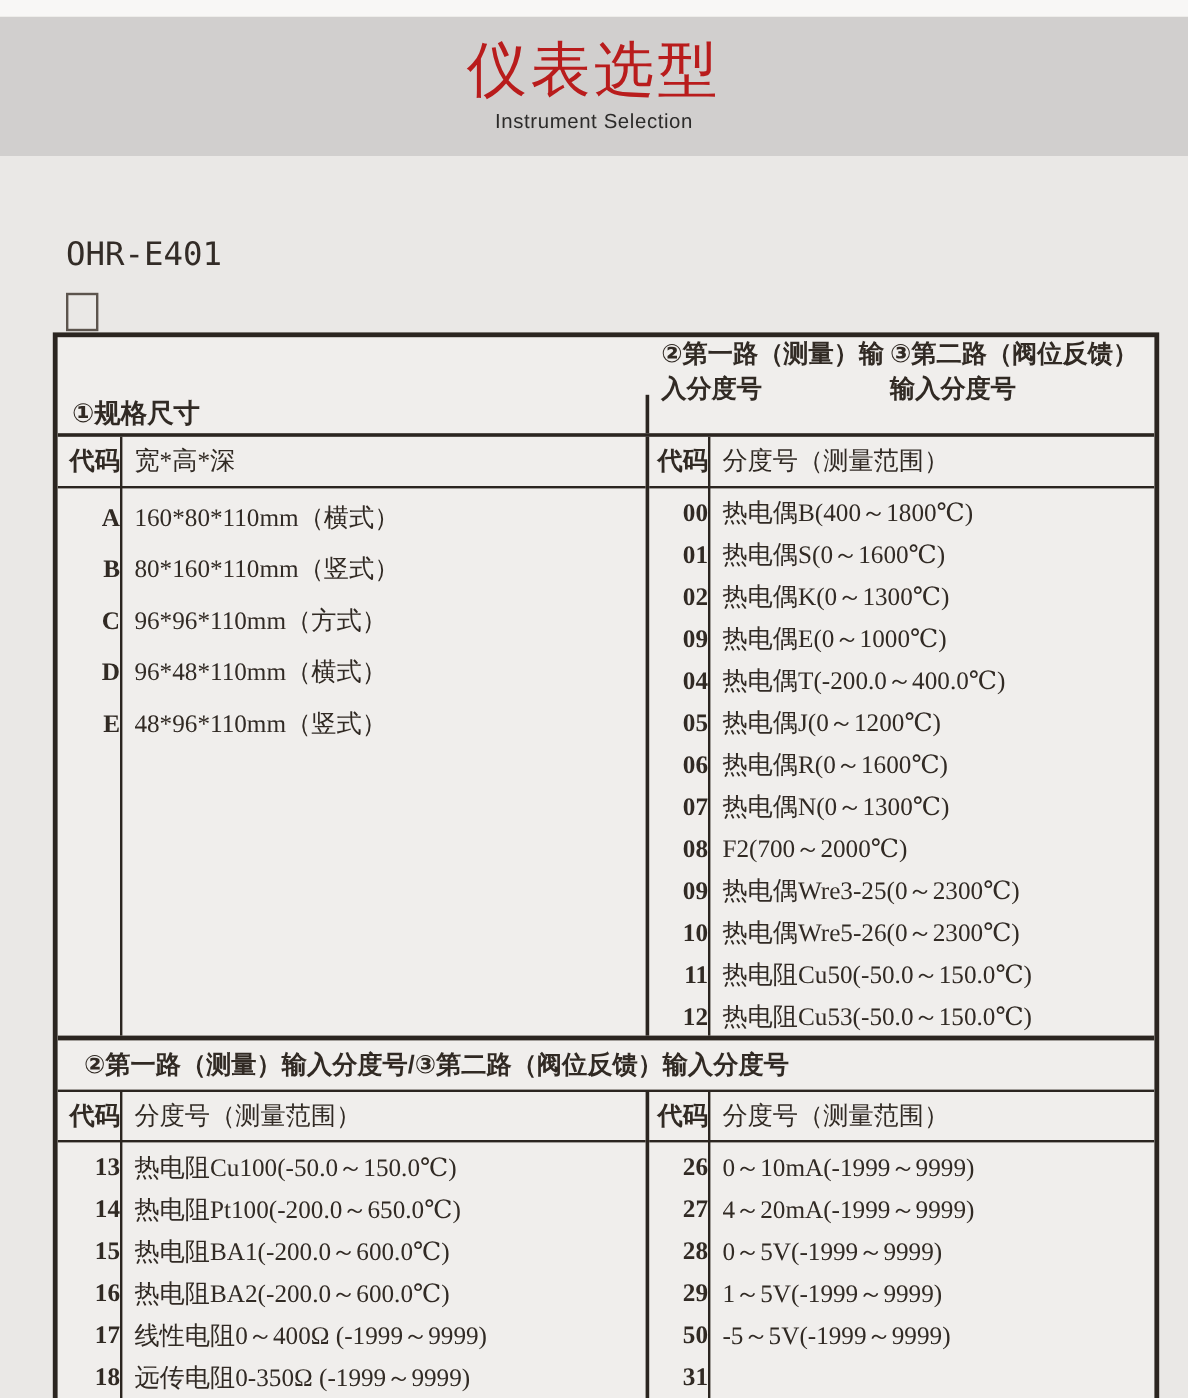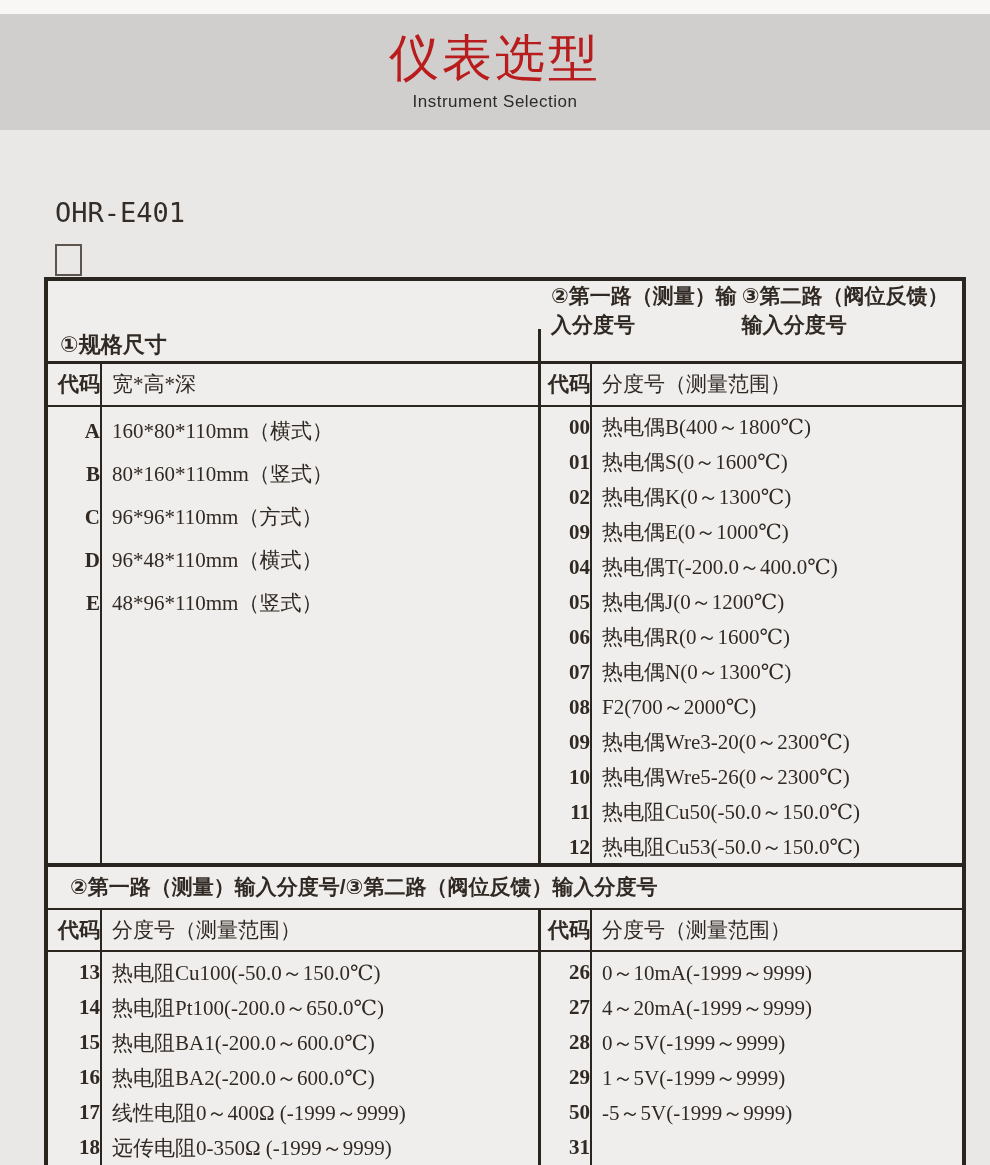--- a/index.html
+++ b/index.html
@@ -265,21 +265,21 @@
         <div class="prow prow-input">
           <span class="pcode">07</span>
           <span class="pdesc">热电偶N(0～1300℃)</span>
         </div>
         <div class="prow prow-input">
           <span class="pcode">08</span>
           <span class="pdesc">F2(700～2000℃)</span>
         </div>
         <div class="prow prow-input">
           <span class="pcode">09</span>
-          <span class="pdesc">热电偶Wre3-20(0～2300℃)</span>
+          <span class="pdesc">热电偶Wre3-25(0～2300℃)</span>
         </div>
         <div class="prow prow-input">
           <span class="pcode">10</span>
           <span class="pdesc">热电偶Wre5-26(0～2300℃)</span>
         </div>
         <div class="prow prow-input">
           <span class="pcode">11</span>
           <span class="pdesc">热电阻Cu50(-50.0～150.0℃)</span>
         </div>
         <div class="prow prow-input">

